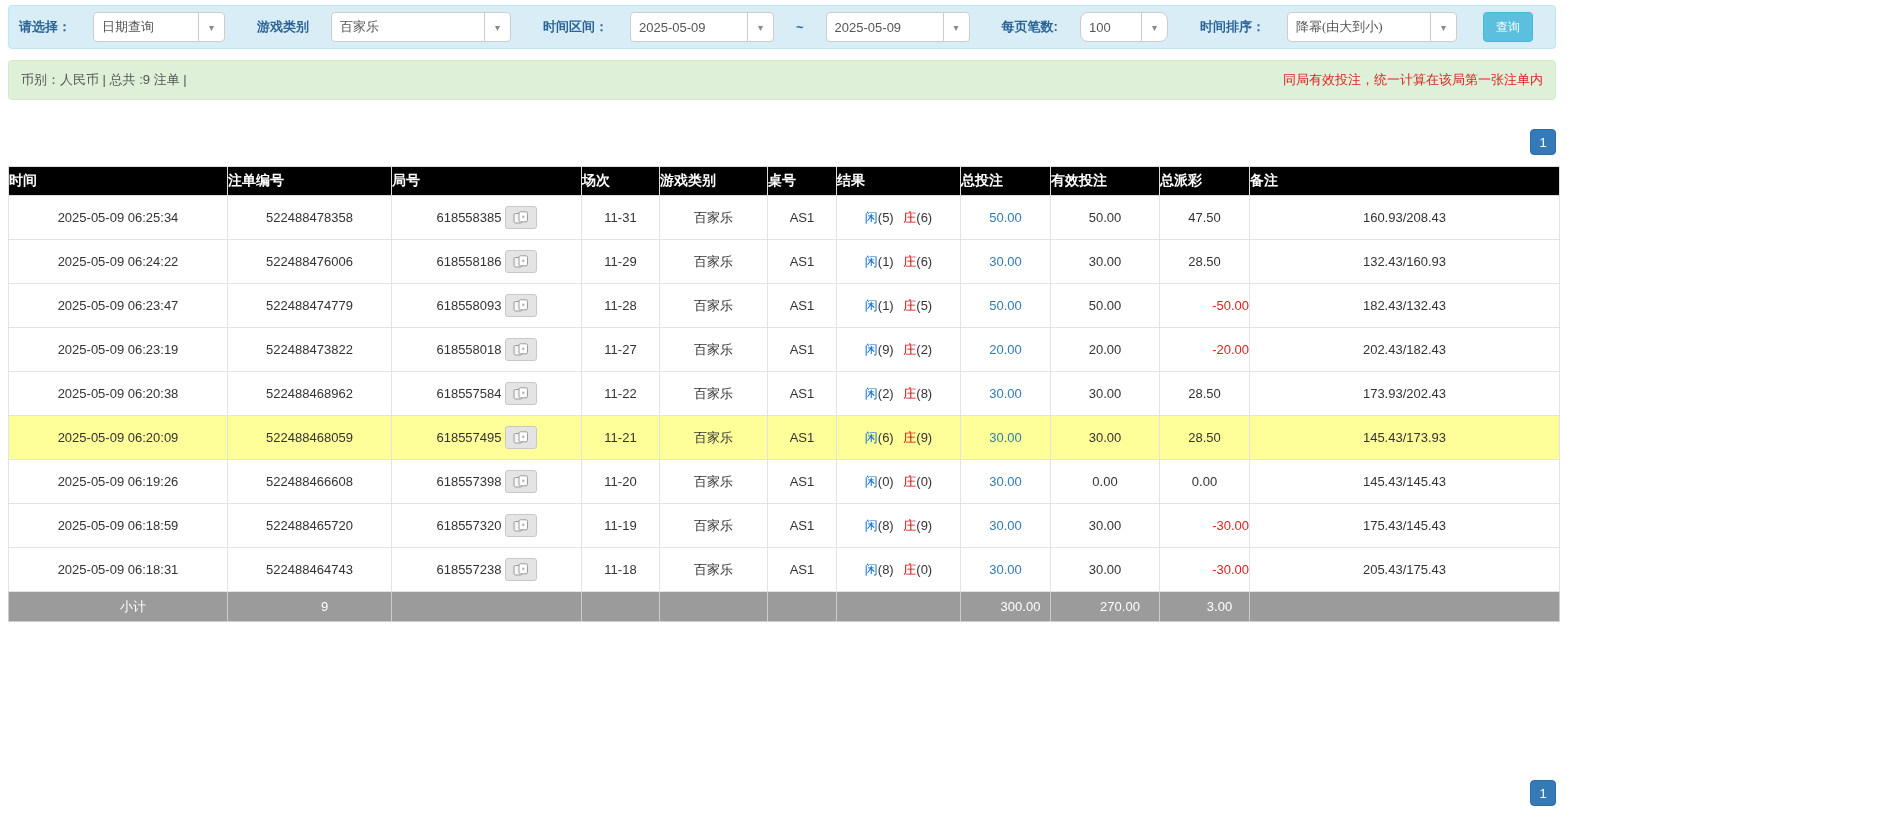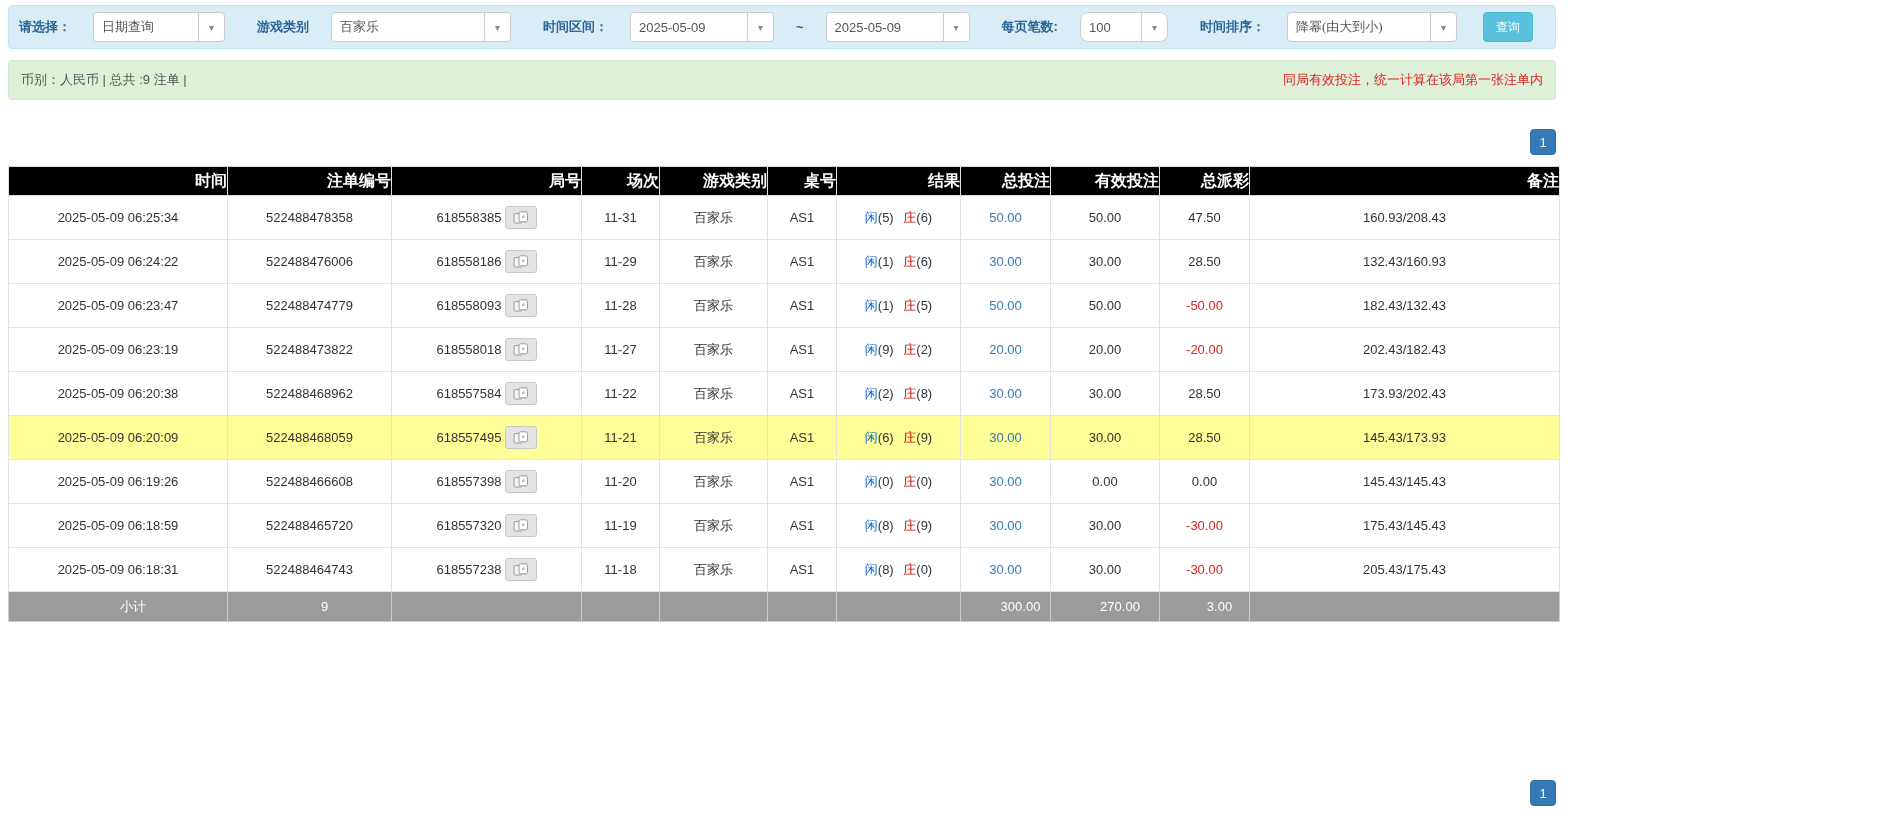--- a/index.html
+++ b/index.html
@@ -49,31 +49,31 @@
 
   
   .pagination{display:flex;justify-content:flex-end;}
   .pagination.top{margin-top:29px;}
   .pagination.bottom{margin-top:158px;}
   .page-btn{min-width:26px;height:26px;background:var(--accent-blue);color:#fff;
     border:1px solid #2e6da4;border-radius:4px;font-size:13px;cursor:pointer;}
 
   
   table.grid{margin-top:11px;width:1551px;border-collapse:collapse;table-layout:fixed;}
-  .grid th{background:var(--header-bg);color:#fff;font-weight:bold;font-size:16px;
-    height:29px;border:1px solid #ddd;text-align:right;}
+  .grid th{background:var(--header-bg);color:#fff;font-weight:bold;font-size:14px;
+    height:29px;border:1px solid #ddd;text-align:left;}
   .grid td{border:1px solid #e3e3e3;text-align:center;height:44px;background:#fff;}
   .grid tr.highlight td{background:var(--highlight-yellow);}
   .round-wrap{display:inline-flex;align-items:center;gap:3px;}
   .icon-btn{background:#e4e4e4;border:1px solid #c8c8c8;border-radius:3px;width:32px;height:23px;
     display:inline-flex;align-items:center;justify-content:center;cursor:pointer;}
   .player{color:var(--player-blue);}
   .banker{color:var(--banker-red);margin-left:6px;}
   .blue-link{color:var(--accent-blue);cursor:pointer;}
-  td.negative{color:var(--negative-red);}
+  td.negative{color:var(--negative-red);text-align:right;}
   .grid tfoot td{background:var(--footer-gray);color:#fff;height:30px;border:1px solid #ccc;padding-left:30px;}
 </style>
 </head>
 <body>
 
 <div class="page">
 
   <div class="filter-bar">
     <span class="flabel">请选择：</span>
     <div class="select w-query">

